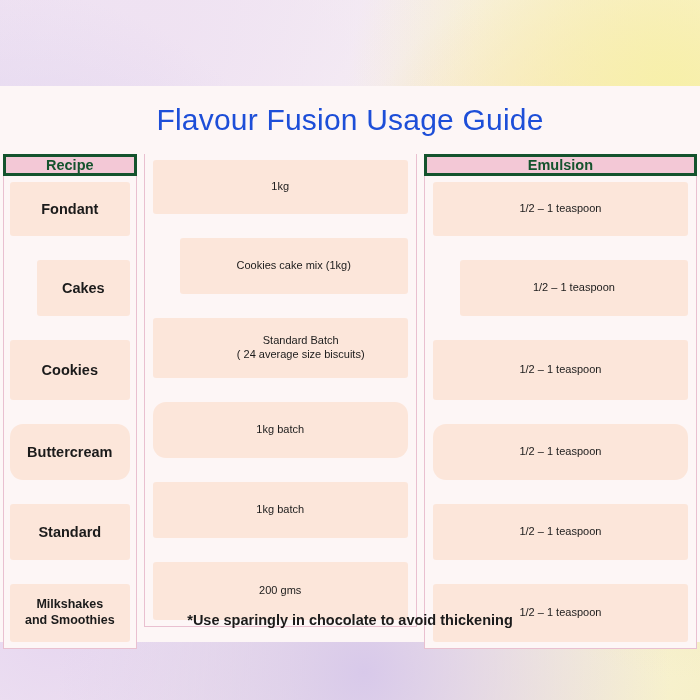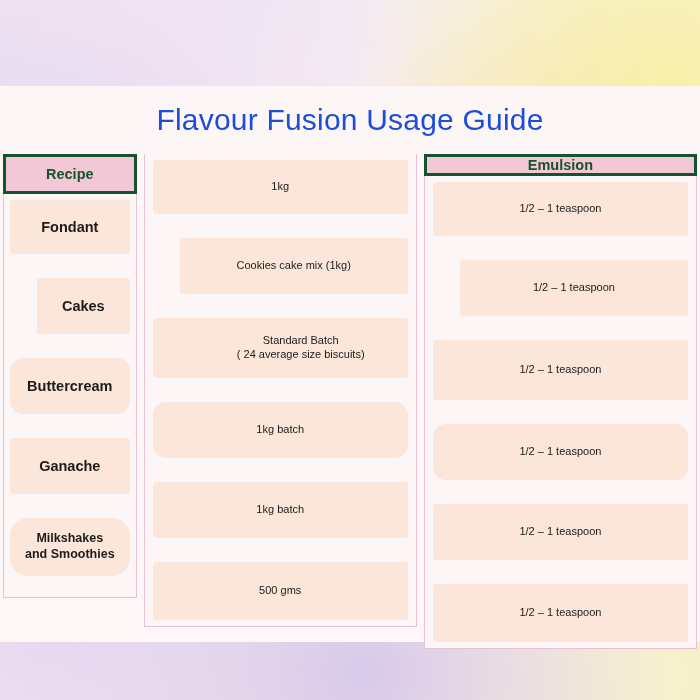--- a/index.html
+++ b/index.html
@@ -150,48 +150,50 @@
       <div class="title">Flavour Fusion Usage Guide</div>
     </div>
 
     <div class="grid">
 
       <div class="col col-recipe">
         <div class="col-head">Recipe</div>
         <div class="col-body">
           <div class="cell h1">Fondant</div>
           <div class="cell h2">Cakes</div>
+          <div class="cell h3">Cookies</div>
           <div class="cell h4">Buttercream</div>
-          <div class="cell h5">Ganache</div>
-          <div class="cell h6 small" style="white-space:pre-line;border-radius:18px;">Milkshakes
+          <div class="cell h5">Standard</div>
+          <div class="cell h6 small" style="white-space:pre-line;">Milkshakes
 and Smoothies</div>
         </div>
       </div>
 
       <div class="col col-batch">
         <div class="col-body">
           <div class="cell h1">1kg</div>
           <div class="cell h2">Cookies cake mix (1kg)</div>
           <div class="cell h3" style="white-space:pre-line;padding-left:47px;">Standard Batch
 ( 24 average size biscuits)</div>
           <div class="cell h4">1kg batch</div>
           <div class="cell h5">1kg batch</div>
-          <div class="cell h6">500 gms</div>
+          <div class="cell h6">200 gms</div>
         </div>
       </div>
 
       <div class="col col-emul">
         <div class="col-head">Emulsion</div>
         <div class="col-body">
           <div class="cell h1">1/2 – 1 teaspoon</div>
           <div class="cell h2">1/2 – 1 teaspoon</div>
           <div class="cell h3">1/2 – 1 teaspoon</div>
           <div class="cell h4">1/2 – 1 teaspoon</div>
           <div class="cell h5">1/2 – 1 teaspoon</div>
           <div class="cell h6">1/2 – 1 teaspoon</div>
         </div>
       </div>
 
     </div>
 
+    <div class="footnote">*Use sparingly in chocolate to avoid thickening</div>
 
   </div>
 </div>
 
 </body></html>

